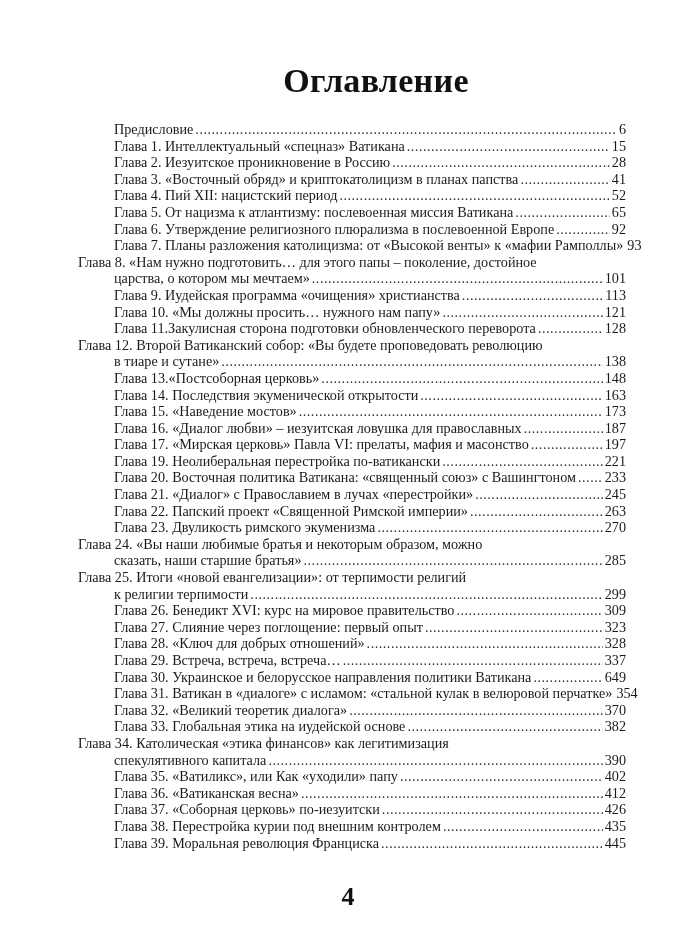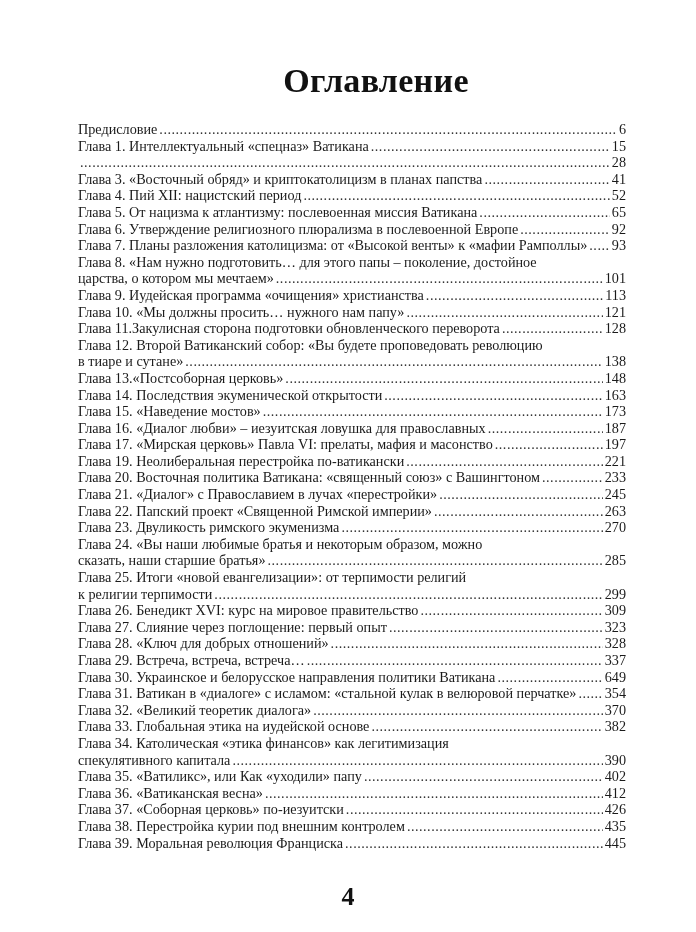--- a/index.html
+++ b/index.html
@@ -2,21 +2,21 @@
 <html><head>
 <meta charset="utf-8">
 <style>
   html, body { margin: 0; padding: 0; background: #ffffff; }
   body { width: 696px; height: 932px; position: relative; overflow: hidden;
          font-family: "Liberation Serif", "DejaVu Serif", serif; color: #1a1a1a; }
   .title { position: absolute; top: 62px; left: 0; width: 696px; text-align: center;
            font-size: 34px; font-weight: bold; letter-spacing: 0.3px; color: #111; margin-left: 28px; }
   .toc { position: absolute; top: 121px; left: 78px; width: 548px; }
   .entry { font-size: 14.2px; line-height: 16.6px; }
-  .row { display: flex; align-items: baseline; height: 16.6px; white-space: nowrap; }
+  .row { display: flex; align-items: baseline; height: 16.6px; white-space: nowrap; margin-left: 36px; }
   .row .text { flex: 0 0 auto; }
   .row .leader { flex: 1 1 auto; overflow: hidden; margin: 0 2px; color: #333; letter-spacing: 0.5px; }
   .row .leader::before { content: "........................................................................................................................................................................................................................................................"; }
   .row .page { flex: 0 0 auto; text-align: right; }
   .cont { white-space: nowrap; height: 16.6px; }
   .page-number { position: absolute; top: 882px; left: 0; width: 696px; text-align: center;
                  font-size: 26px; font-weight: bold; color: #111; }
 </style>
 </head>
 <body>
@@ -33,20 +33,21 @@
     </div>
     <div class="entry">
       <div class="row">
         <span class="text">Глава 1.  Интеллектуальный «спецназ» Ватикана</span>
         <span class="leader"></span>
         <span class="page">15</span>
       </div>
     </div>
     <div class="entry">
       <div class="row">
+        <span class="text">Глава 2.  Иезуитское проникновение в Россию</span>
         <span class="leader"></span>
         <span class="page">28</span>
       </div>
     </div>
     <div class="entry">
       <div class="row">
         <span class="text">Глава 3.  «Восточный обряд» и криптокатолицизм в планах папства</span>
         <span class="leader"></span>
         <span class="page">41</span>
       </div>

